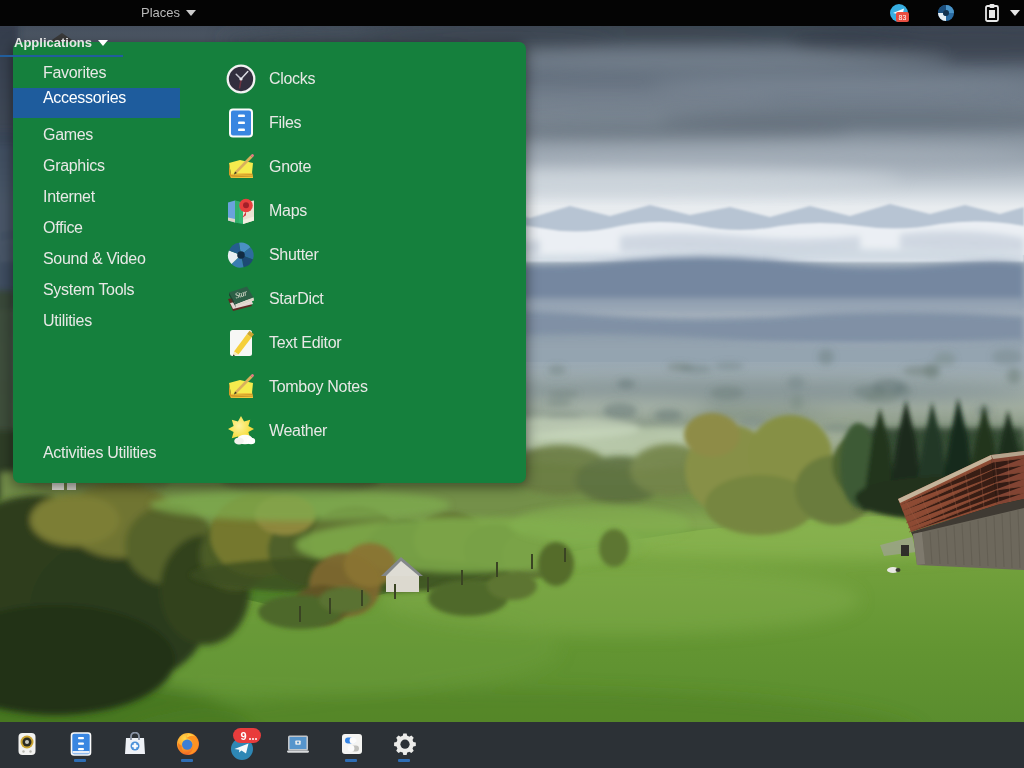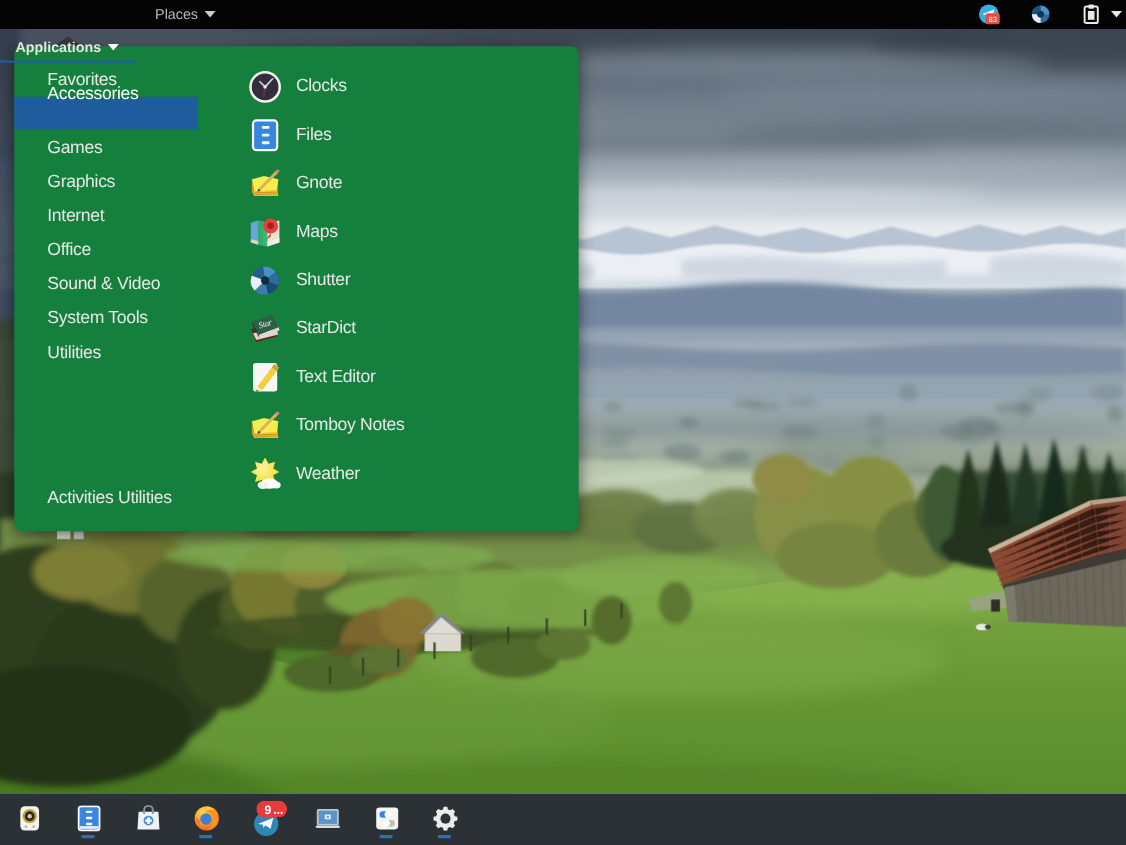--- a/index.html
+++ b/index.html
@@ -340,21 +340,21 @@
     <rect x="6.5" y="1" width="5" height="4" rx="1" fill="#e8e8e8"></rect>
     <rect x="6" y="7" width="6" height="8" fill="#e8e8e8"></rect>
   </svg>
   <span class="caret" style="position:absolute;right:4px;top:10px;border-top-color:#e8e8e8"></span>
 </div>
 
 <div id="notch"></div>
 <div id="panel">
   <div id="hl"></div>
   <div class="cat" style="top:15px">Favorites</div>
-  <div class="cat" style="top:28px;color:#fff">Accessories</div>
+  <div class="cat" style="top:40px;color:#fff">Accessories</div>
   <div class="cat" style="top:77px">Games</div>
   <div class="cat" style="top:108px">Graphics</div>
   <div class="cat" style="top:139px">Internet</div>
   <div class="cat" style="top:170px">Office</div>
   <div class="cat" style="top:201px">Sound &amp; Video</div>
   <div class="cat" style="top:232px">System Tools</div>
   <div class="cat" style="top:263px">Utilities</div>
   <div class="cat" style="top:395px">Activities Utilities</div>
 
   <div class="app" style="top:15px">

